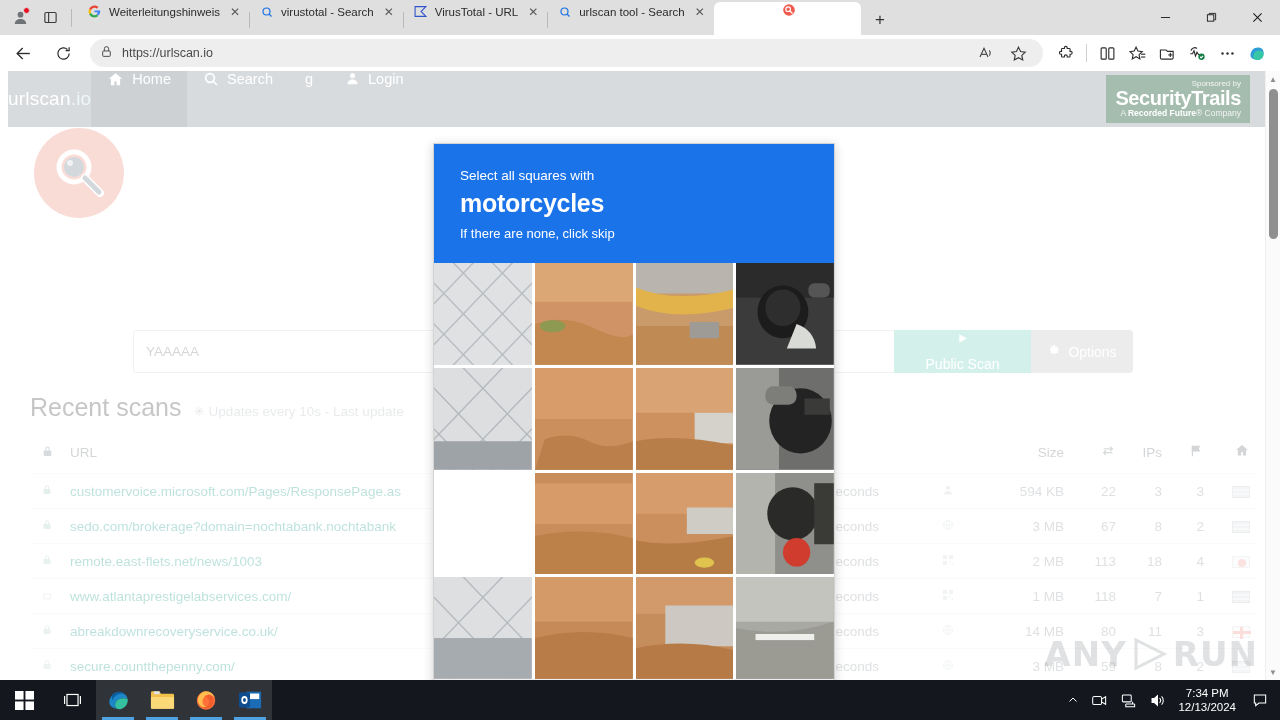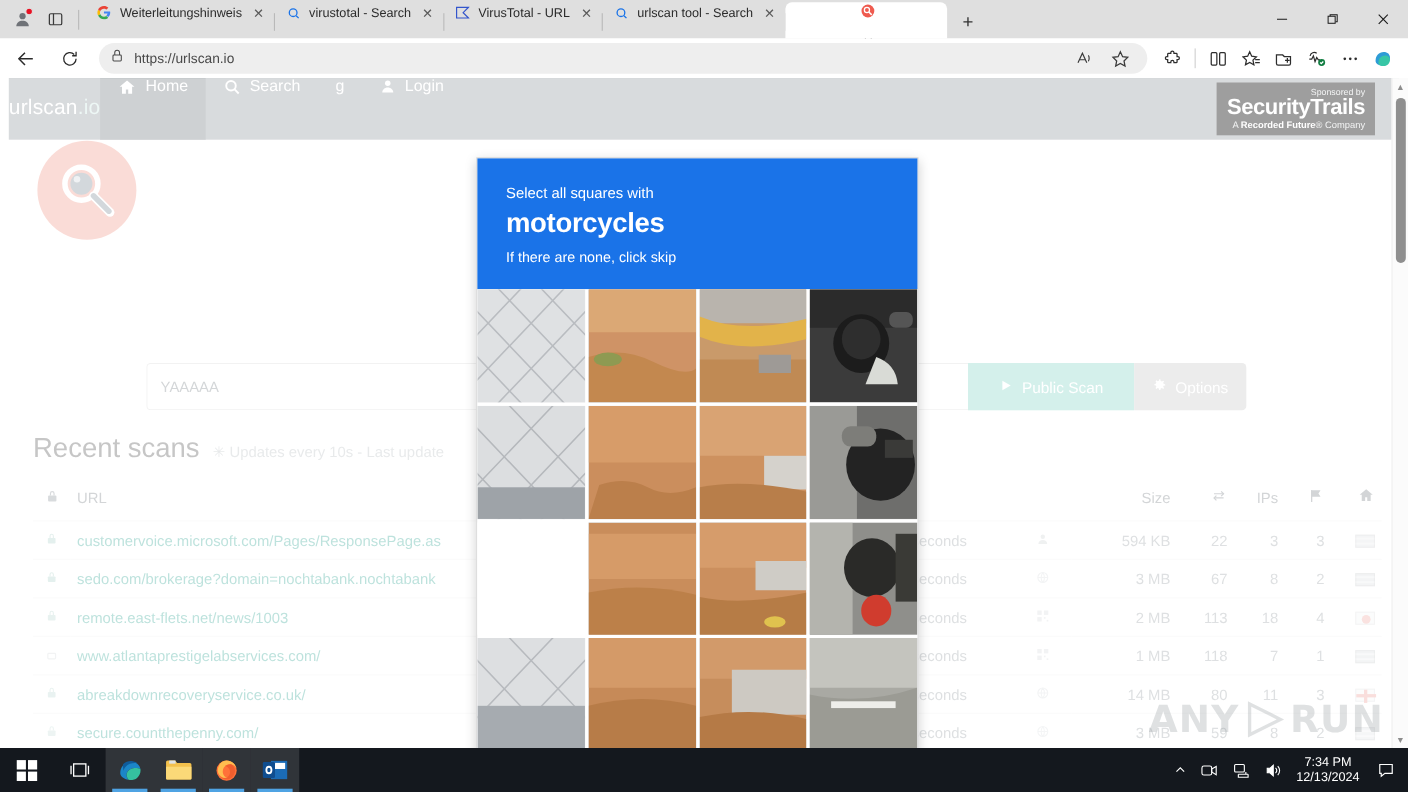--- a/index.html
+++ b/index.html
@@ -54,41 +54,41 @@
   .site-header {
     position:absolute; left:8px; top:0; width:1264px; height:56px;
     background:#9aa0a6; display:flex; align-items:center;
   }
   .brand { font-size:19px; color:#ffffff; letter-spacing:.2px; }
   .brand .io { color:#cfe9e4; }
   .navitem { height:56px; padding:0 16px; display:flex; align-items:flex-start; gap:8px; font-size:14.5px; color:#ffffff; }
   .navitem.sel { background:#7f868c; }
   .navspacer { flex:1 1 auto; }
   .sponsor {
-    margin-right:22px; background:#000000; padding:5px 9px; text-align:right; color:#ffffff; line-height:1.05;
+    margin-right:22px; background:#14532d; padding:5px 9px; text-align:right; color:#ffffff; line-height:1.05;
   }
   .sponsor .s1 { font-size:8px; color:#e3e5e6; }
   .sponsor .s2 { font-size:20px; font-weight:bold; letter-spacing:-.4px; }
   .sponsor .s3 { font-size:8.5px; color:#dfe1e2; }
   .sponsor .s3 b { color:#ffffff; }
 
   .logo {
     position:absolute; left:34px; top:57px; width:90px; height:90px; border-radius:50%;
     background:#f2a396; display:flex; align-items:center; justify-content:center; z-index:6;
   }
 
   .scanbar { position:absolute; left:133px; top:259px; width:1000px; height:43px; display:flex; }
   .scan-input {
     flex:1 1 auto; background:#ffffff; border:1px solid #dddddd; border-right:none;
     border-radius:4px 0 0 4px; display:flex; align-items:center; justify-content:space-between;
     padding:0 12px; font-size:13.5px; color:#8d9499; white-space:nowrap; overflow:hidden;
   }
   .btn-scan {
-    width:151px; background:#8fd8cb; color:#ffffff; font-size:14px;
-    display:flex; align-items:center; justify-content:center; gap:8px;
+    width:137px; background:#8fd8cb; color:#ffffff; font-size:14px;
+    display:flex; align-items:center; justify-content:center; gap:8px;flex-direction:column;
   }
   .btn-options {
     width:102px; background:#cccccc; color:#ffffff; font-size:14px; border-radius:0 4px 4px 0;
     display:flex; align-items:center; justify-content:center; gap:7px;
   }
 
   .recent { position:absolute; left:30px; top:322px; display:flex; align-items:baseline; gap:12px; }
   .recent h2 { font-size:25px; font-weight:normal; color:#6b6b6b; }
   .recent .upd { font-size:13.5px; color:#c3c8cb; white-space:nowrap; }
 

